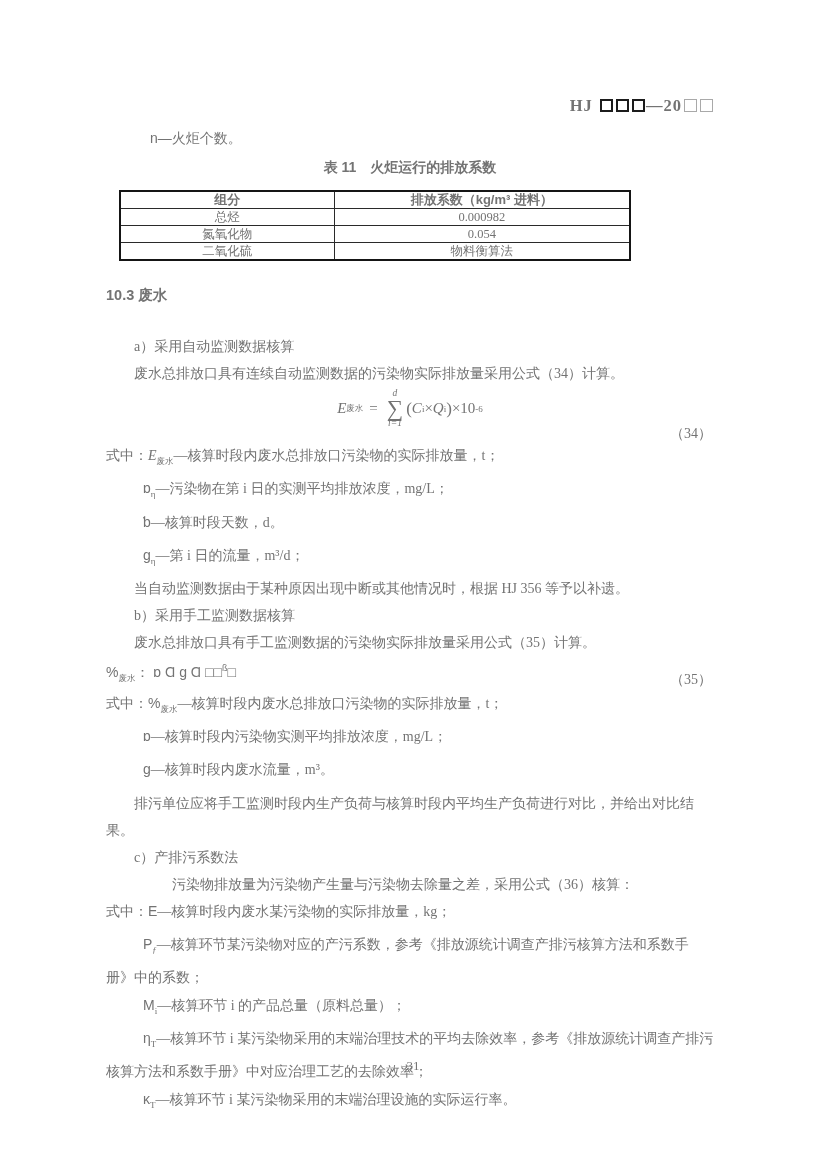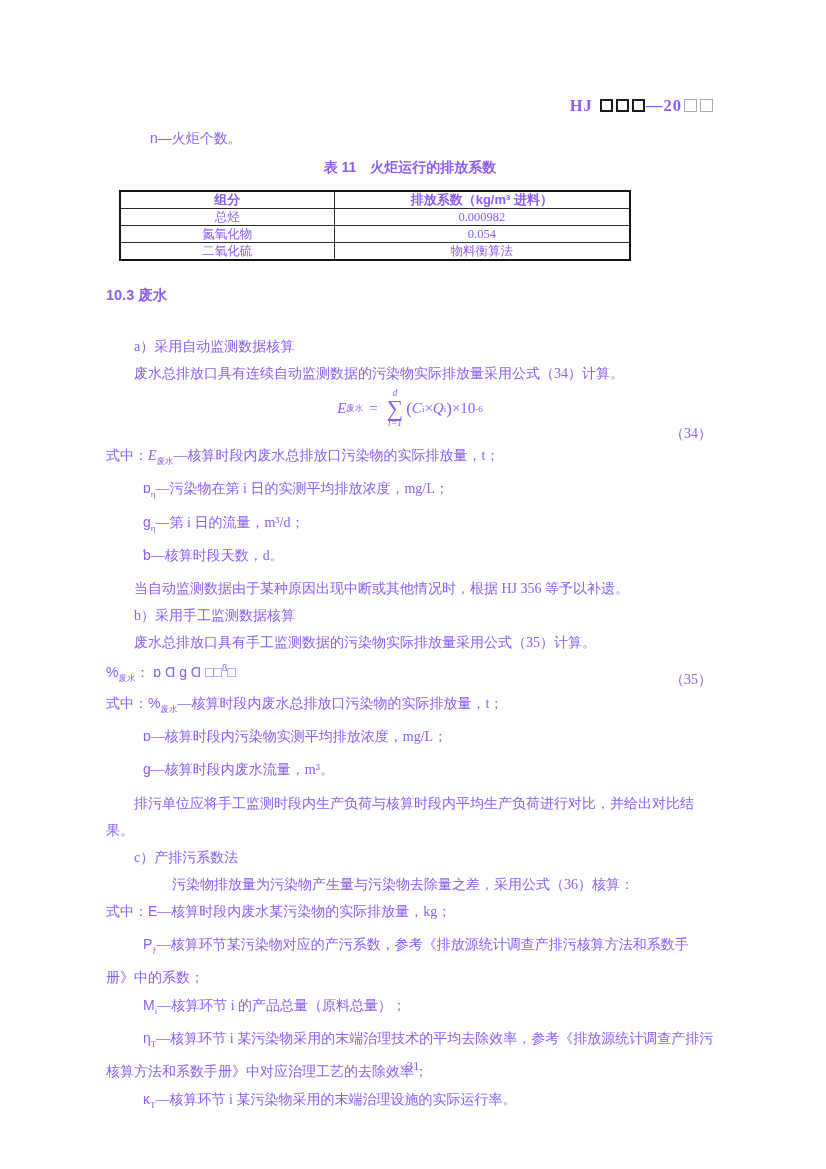--- a/index.html
+++ b/index.html
@@ -1,21 +1,21 @@
 <!DOCTYPE html>
 <html><head>
 <meta charset="utf-8">
 <style>
   * { margin:0; padding:0; box-sizing:border-box; }
   html,body { background:#ffffff; }
   .page {
     position:relative;
     width:826px; height:1169px;
     background:#ffffff;
-    color:#8b5cf6;
+    color:#737373;
     font-family:"Liberation Serif", serif;
     font-size:14px;
     padding:96px 112px 0 106px;
     overflow:hidden;
   }
   
   .doc-header { text-align:right; font-family:"Liberation Serif", serif; font-weight:bold; font-size:16.5px; letter-spacing:1px; height:22px; }
   .hbox { display:inline-block; width:13px; height:13px; border:2.2px solid #1c1c1c; margin:0 1.5px; vertical-align:-1px; background:#fff; }
   .hbox.light { border:1.6px solid #a9a9a9; }
   
@@ -114,22 +114,22 @@
         <sub class="s">i</sub>
         <span class="paren">)</span>
         <span>×10</span>
         <sup class="s">-6</sup>
     </span>
     <span class="formula-number">（34）</span>
   </div>
 
   <p class="def-line"><span>式中：</span><i class="term">E</i><sub class="cjk">废水</sub><span>—核算时段内废水总排放口污染物的实际排放量，t；</span></p>
   <p class="def-line def-item"><span class="term">ɒ</span><sub class="s">η</sub><span>—污染物在第 i 日的实测平均排放浓度，mg/L；</span></p>
+  <p class="def-line def-item"><span class="term">ƅ</span><sub class="s"></sub><span>—核算时段天数，d。</span></p>
   <p class="def-line def-item"><span class="term">g</span><sub class="s">η</sub><span>—第 i 日的流量，m³/d；</span></p>
-  <p class="def-line def-item"><span class="term">ƅ</span><sub class="s"></sub><span>—核算时段天数，d。</span></p>
 
   <p class="para indent1">当自动监测数据由于某种原因出现中断或其他情况时，根据 HJ 356 等予以补遗。</p>
 
   <p class="para indent1">b）采用手工监测数据核算</p>
   <p class="para indent1">废水总排放口具有手工监测数据的污染物实际排放量采用公式（35）计算。</p>
 
   <div class="formula-line f-sans">
     <span><span>%</span><sub class="cjk">废水</sub><span>：</span> <span>ɒ Ɑ g Ɑ □□</span><sup class="s">ß</sup><span>□</span></span>
     <span class="formula-number" style="font-family:'Liberation Serif',serif;">（35）</span>
   </div>

